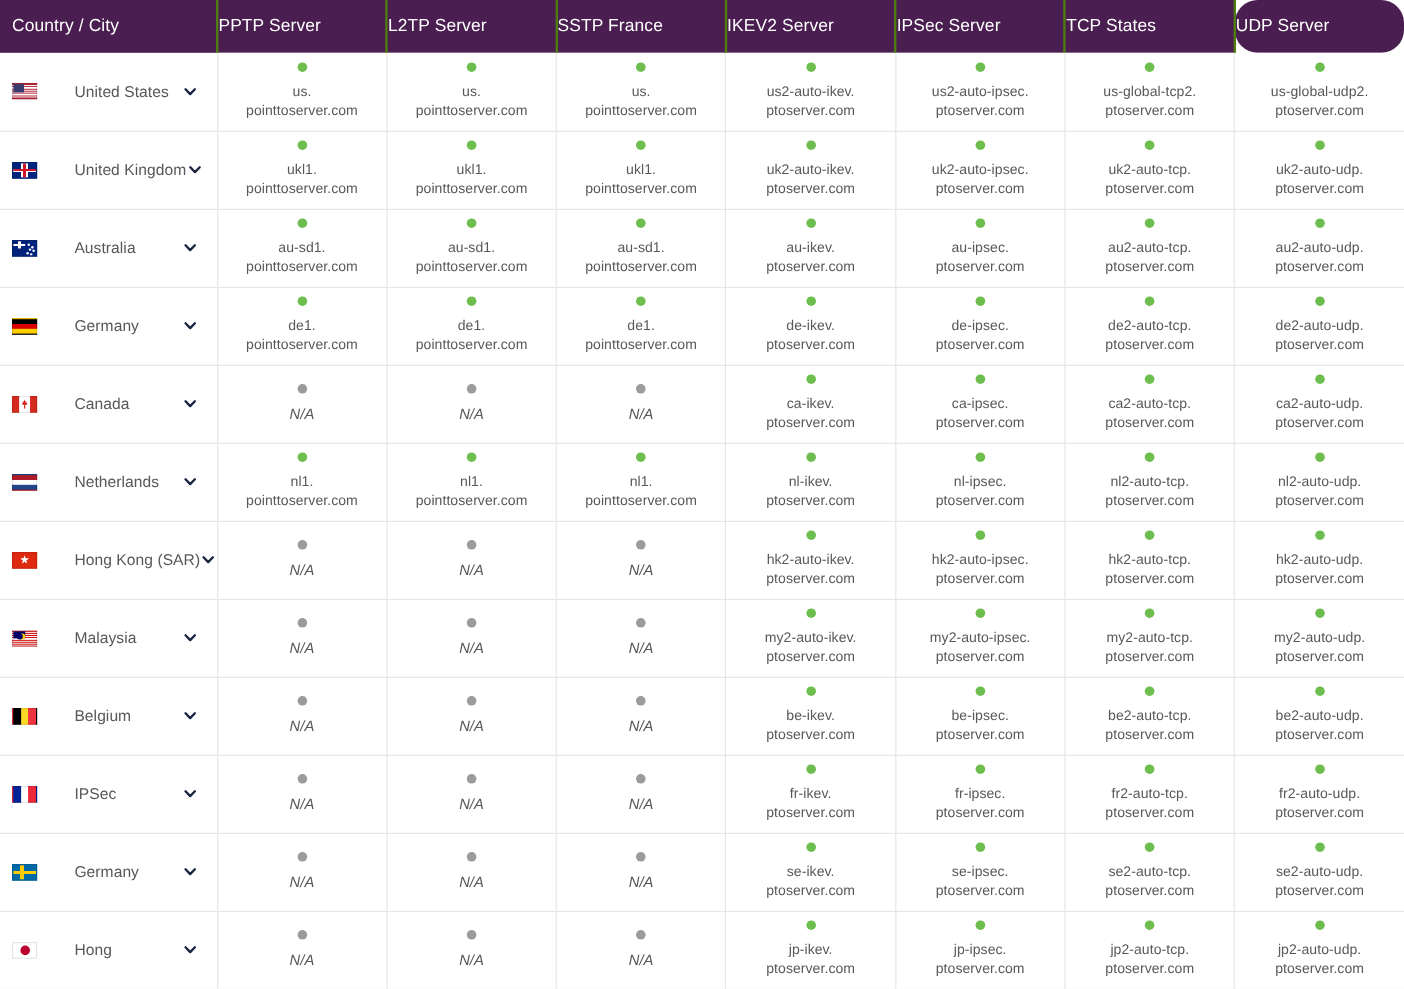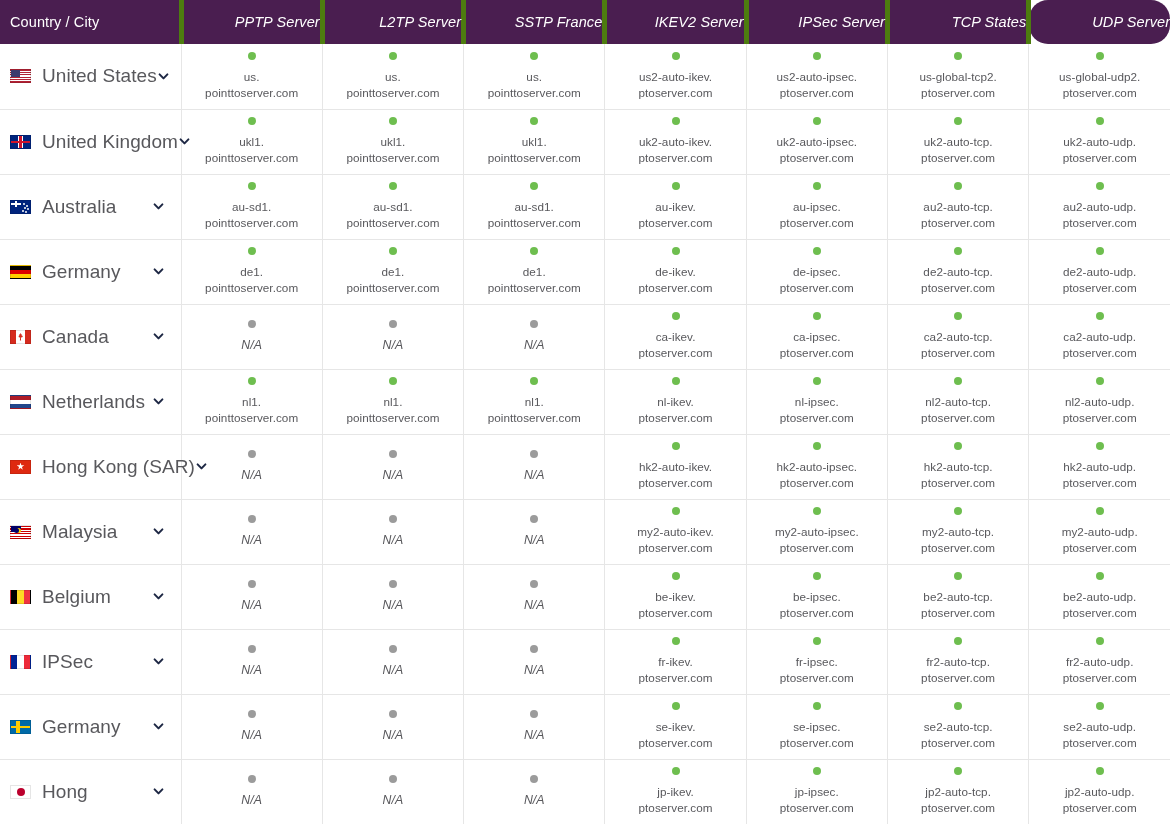--- a/index.html
+++ b/index.html
@@ -23,33 +23,32 @@
     table-layout: fixed;
   }
   
   thead th {
     background: #4A1E50;
     color: #ffffff;
     font-size: 14.5px;
     font-weight: 400;
     height: 44px;
     vertical-align: middle;
-    border-right: 5px solid #4d7c0f;
+    border-right: 2px solid #4d7c0f;
     letter-spacing: .1px;
   }
   thead th:last-child { border-right: none; border-radius: 19px; }
   th.col-country {
     text-align: left;
     padding-left: 10px;
     width: 181px;
   }
   th.col-server {
-    text-align: right;
+    text-align: left;
     width: 141.3px;
-    font-style: italic;
   }
   
   tbody tr {
     height: 65px;
     background: #ffffff;
   }
   tbody td {
     border-bottom: 1px solid #e6e6e6;
     border-right: 1px solid #e6e6e6;
     vertical-align: middle;
@@ -70,22 +69,22 @@
   .flag {
     width: 21px;
     height: 14px;
     flex: 0 0 21px;
     border: 1px solid rgba(0,0,0,.10);
     position: relative;
     overflow: hidden;
     display: block;
   }
   .country-name {
-    margin-left: 11px;
-    font-size: 19px;
+    margin-left: 31px;
+    font-size: 13px;
     color: #58585c;
     white-space: nowrap;
     flex: 1 1 auto;
     letter-spacing: .05px;
   }
   .chevron {
     flex: 0 0 auto;
     width: 14px;
     height: 14px;
     display: flex;

